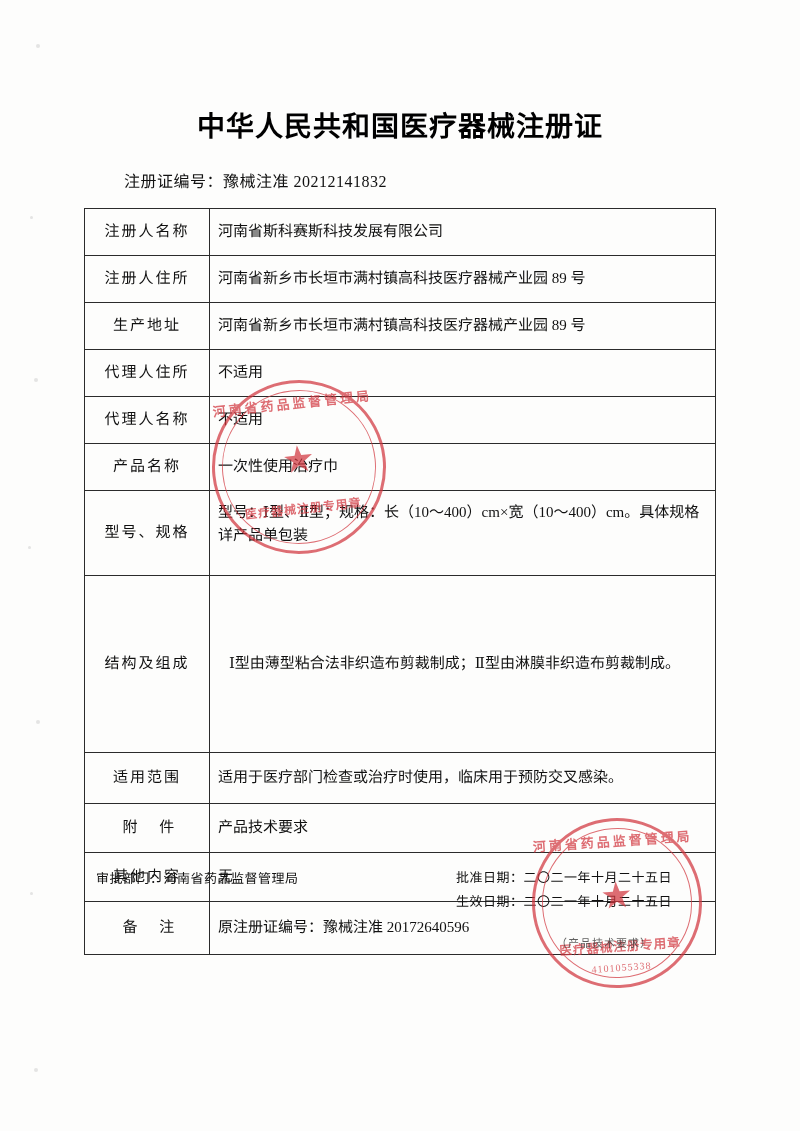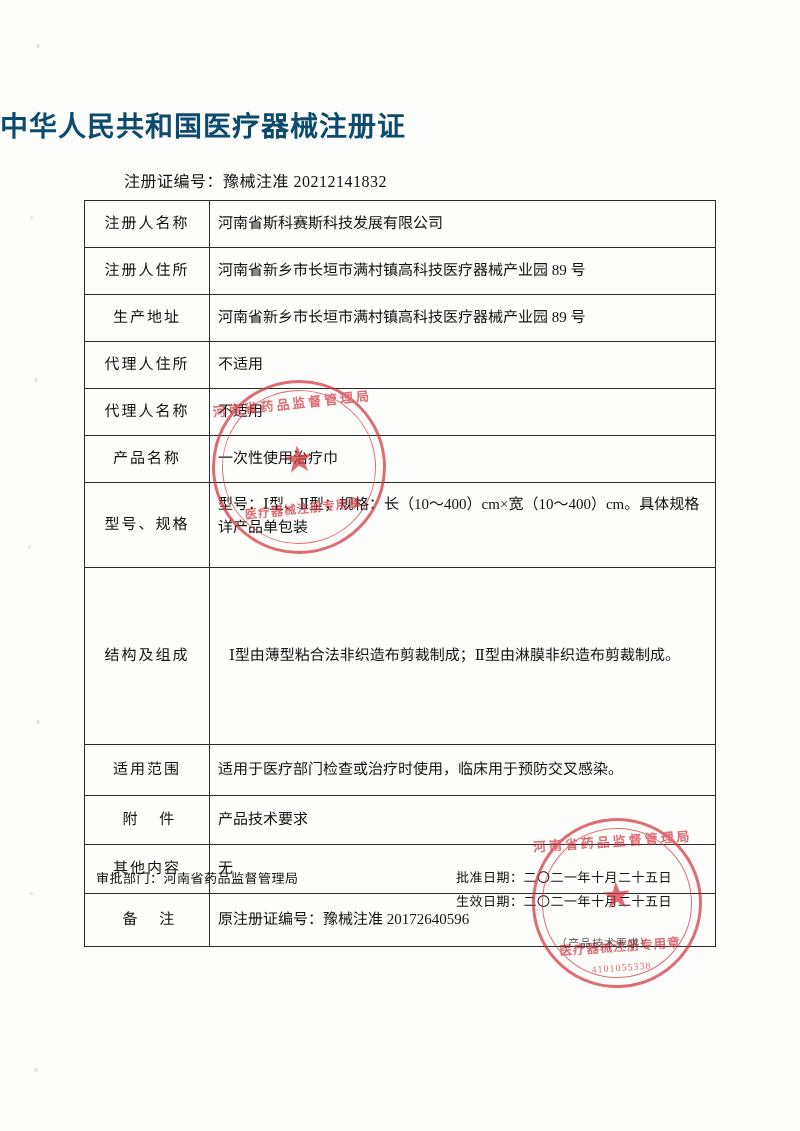--- a/index.html
+++ b/index.html
@@ -26,37 +26,38 @@
     position: absolute;
     background: #cfcfcf;
     border-radius: 50%;
     opacity: .55;
   }
   .doc-title {
     position: absolute;
     top: 104px;
     left: 0;
     width: 800px;
+    text-align: center;
     font-size: 28px;
     font-weight: 700;
     letter-spacing: 1px;
-    color: #0c4a6e;
+    color: #000000;
     font-family: "Liberation Serif", "DejaVu Serif", serif;
   }
   .reg-number {
     position: absolute;
     top: 168px;
     left: 124px;
     font-size: 16px;
     letter-spacing: .5px;
     color: #111;
   }
   table.cert {
     position: absolute;
-    top: 200px;
+    top: 208px;
     left: 84px;
     width: 632px;
     border-collapse: collapse;
     table-layout: fixed;
   }
   table.cert td {
     border: 1px solid #2b2b2b;
     font-size: 15px;
     color: #111;
     vertical-align: middle;

